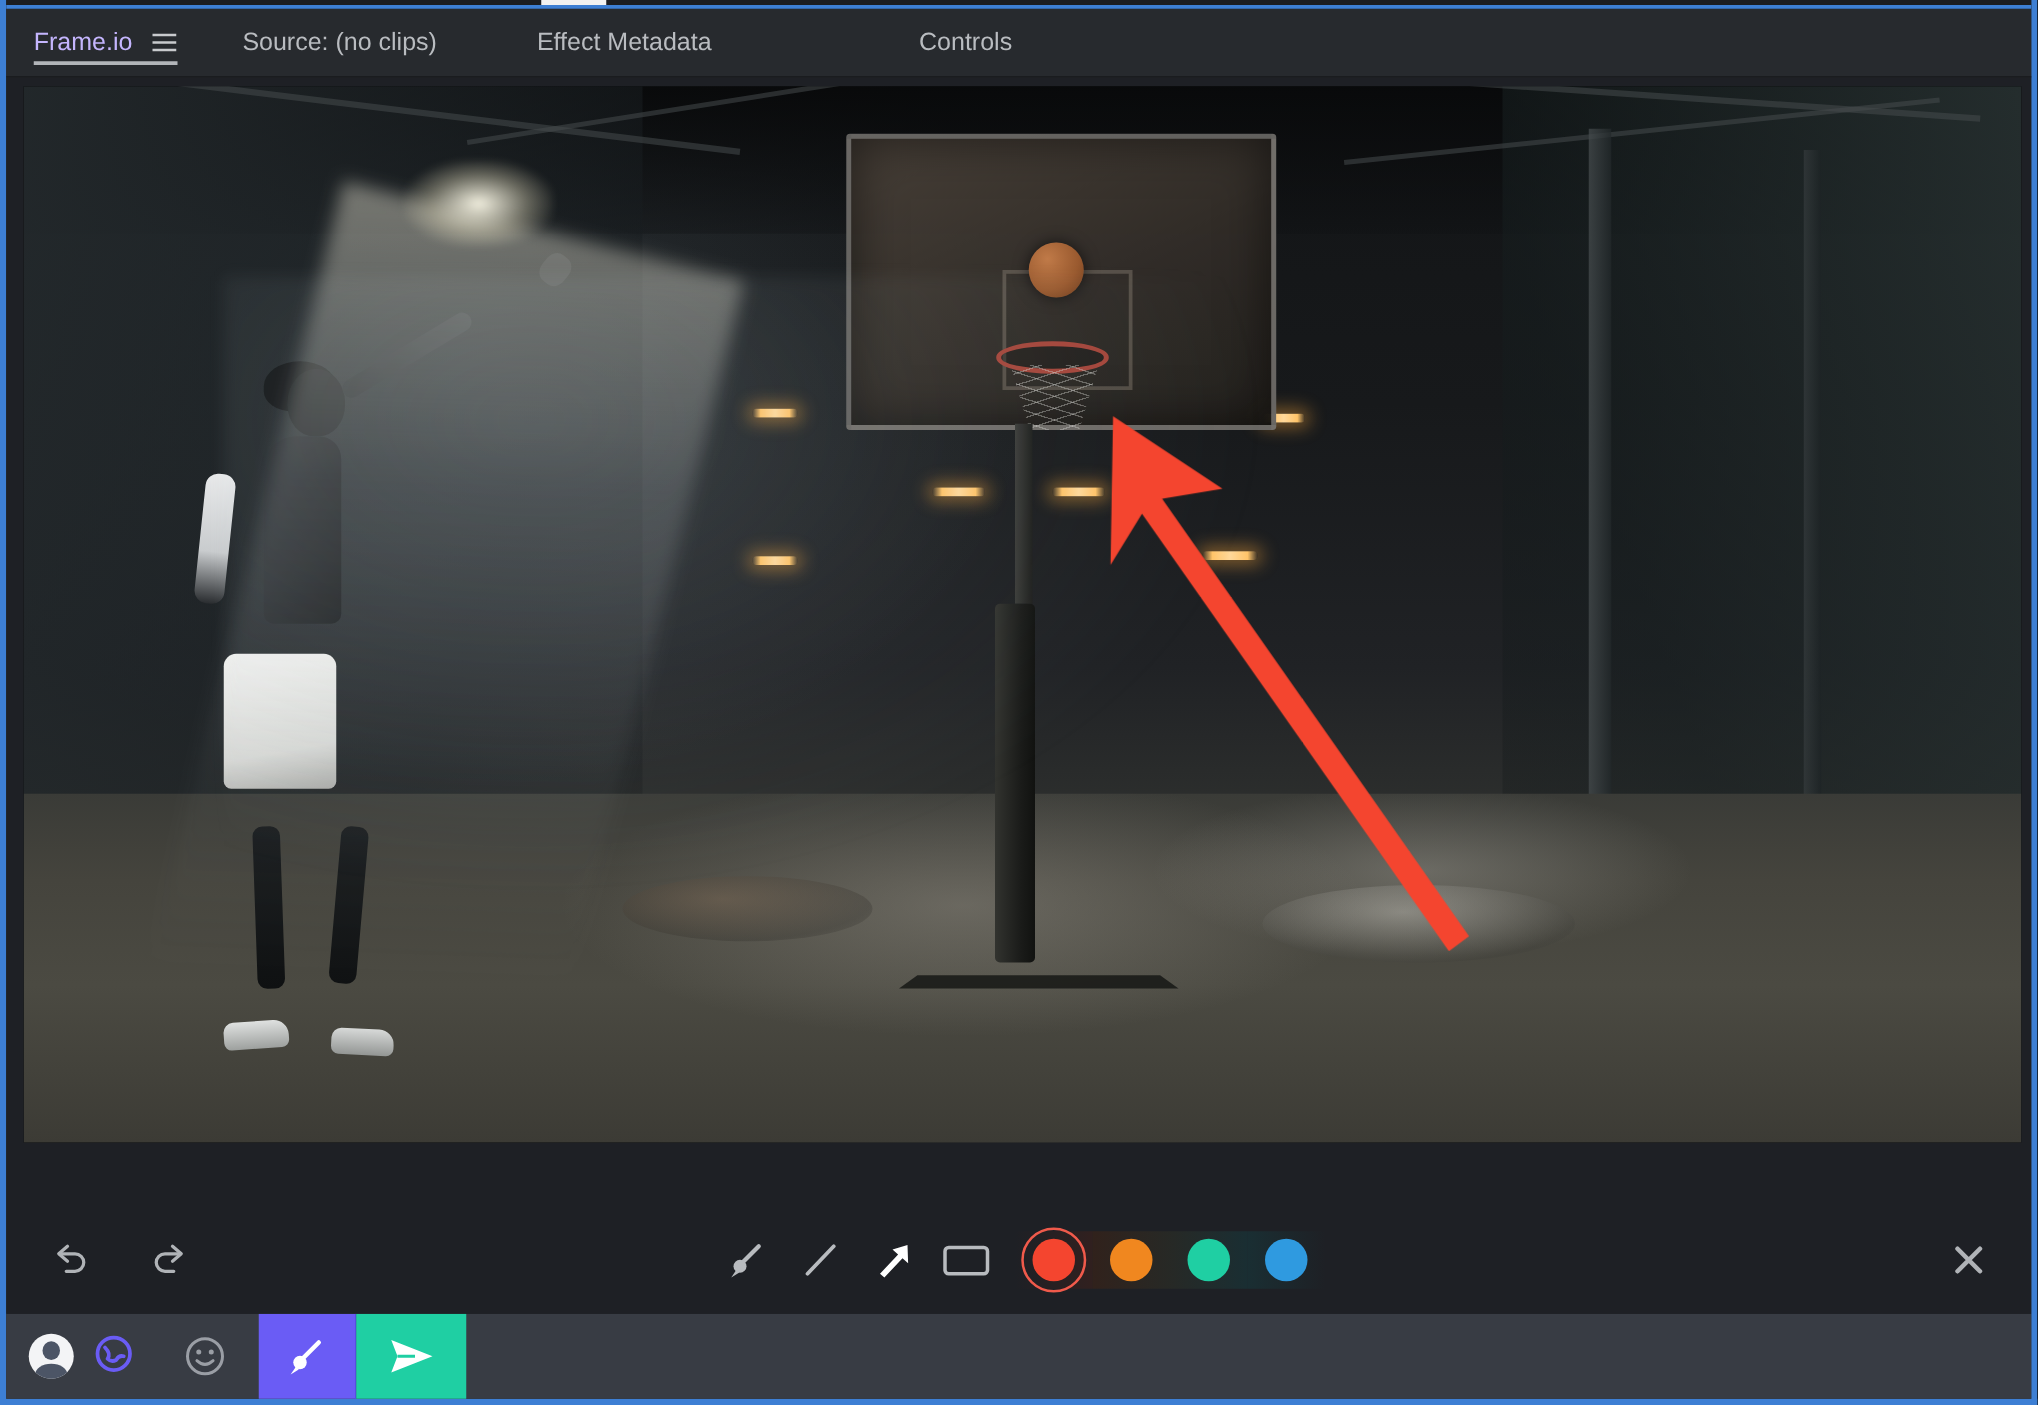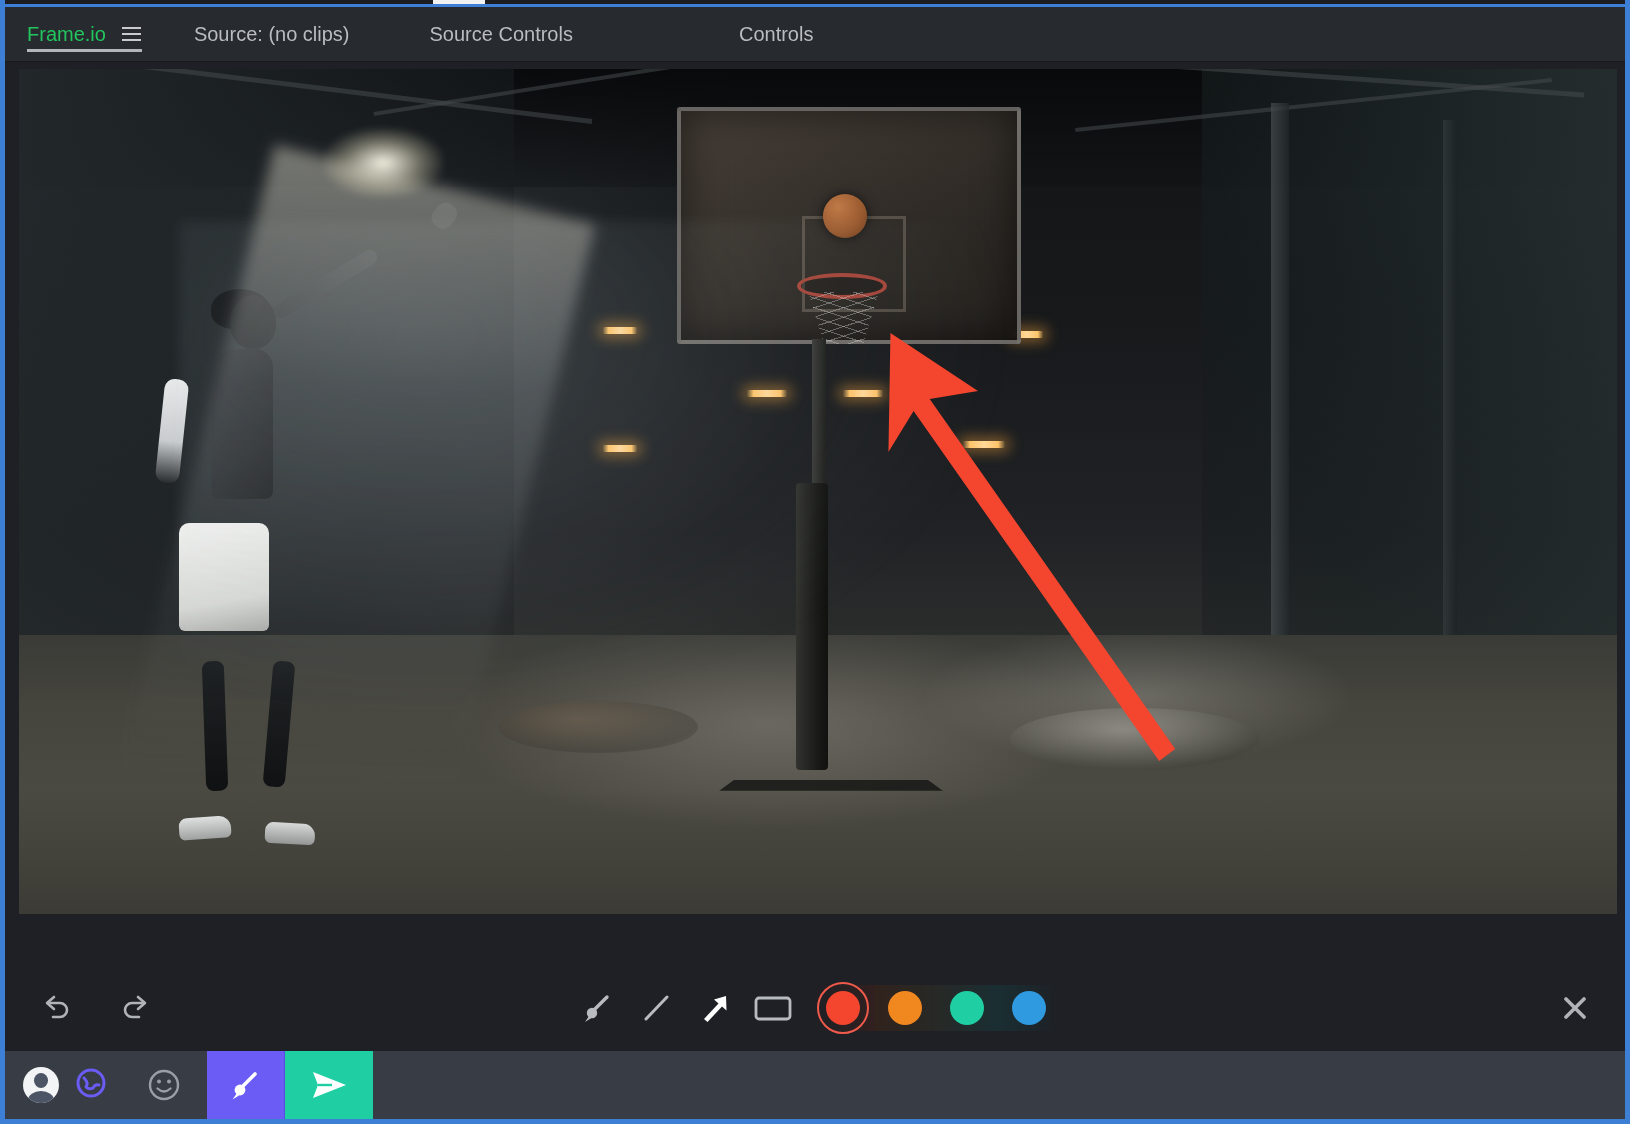--- a/index.html
+++ b/index.html
@@ -63,21 +63,21 @@
   }
   .tab {
     display: flex;
     align-items: center;
     height: 100%;
     position: relative;
     color: #b9bcc0;
     font-size: 20px;
     white-space: nowrap;
   }
-  .tab.active { color: #22c55e; }
+  .tab.active { color: #c4b5fd; }
   .tab .tab-underline {
     position: absolute;
     left: 0; bottom: 9px;
     height: 3px;
     width: 100%;
     background: #b2b5b9;
   }
   .tab-spacer-1 { width: 52px; }
   .tab-spacer-2 { width: 80px; }
   .tab-spacer-3 { width: 84px; }
@@ -545,21 +545,21 @@
 
     <div class="tab-spacer-1"></div>
 
     <div class="tab">
       <span>Source: (no clips)</span>
     </div>
 
     <div class="tab-spacer-2"></div>
 
     <div class="tab">
-      <span>Source Controls</span>
+      <span>Effect Metadata</span>
     </div>
 
     <div class="tab-spacer-3"></div>
 
 
     <div class="tab-spacer-4"></div>
 
     <div class="tab">
       <span>Controls</span>
     </div>

